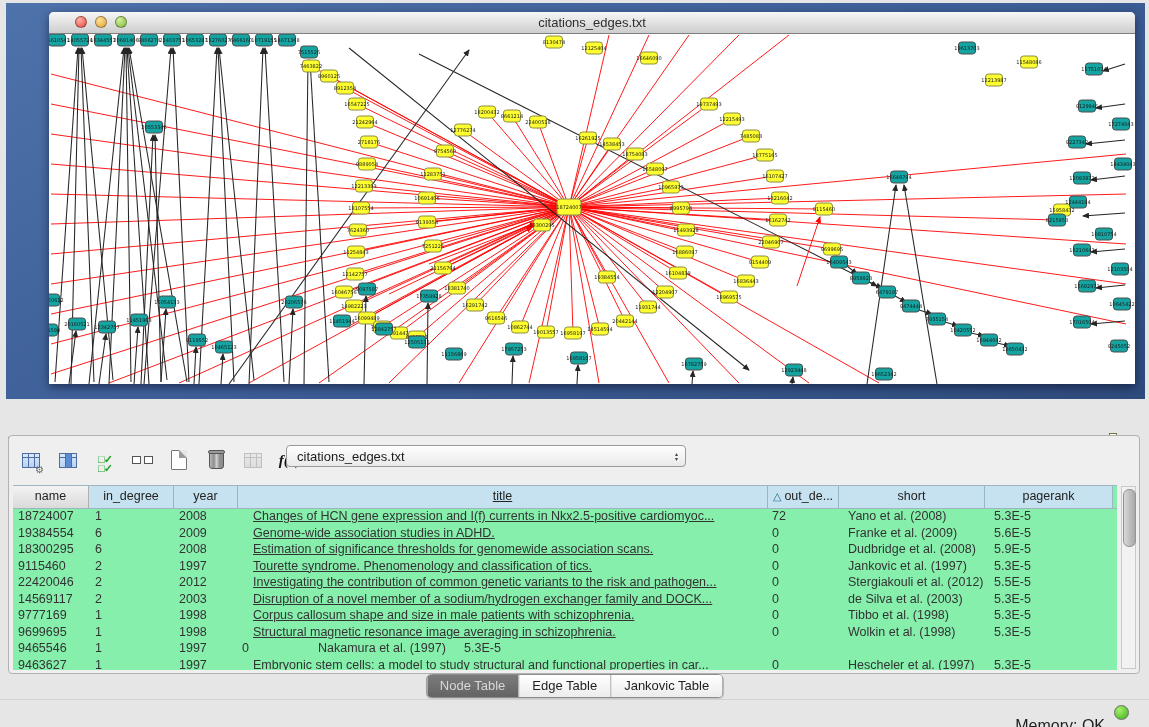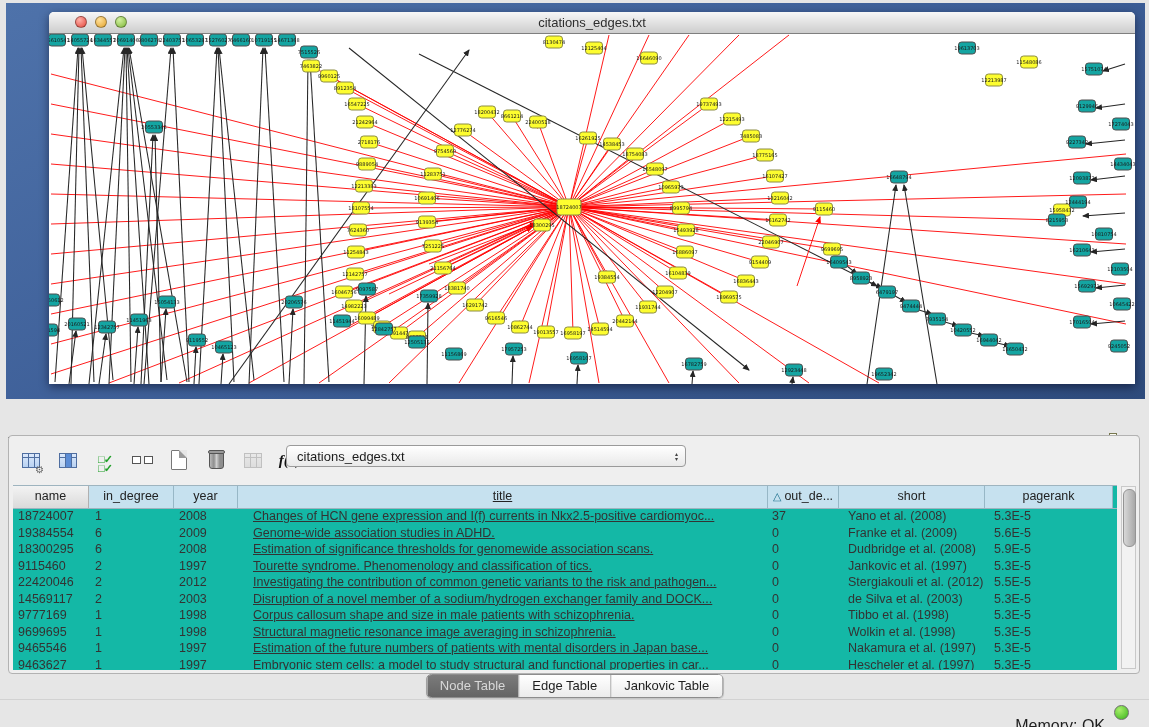--- a/index.html
+++ b/index.html
@@ -53,21 +53,21 @@
   .doc-icon{width:14px;height:18px;background:#fff;border:1px solid #777;border-radius:1px;position:relative;}
   .doc-icon:before{content:"";position:absolute;right:-1px;top:-1px;border:4px solid;border-color:#e6e6e6 #e6e6e6 #999 #999;}
   .trash{width:13px;height:15px;background:linear-gradient(90deg,#b9b9b9,#8e8e8e 30%,#cfcfcf 50%,#8e8e8e 75%);border:1px solid #555;border-radius:2px 2px 3px 3px;position:relative;}
   .trash:before{content:"";position:absolute;left:-2px;top:-3px;width:15px;height:2px;background:#9a9a9a;border:1px solid #555;border-radius:2px;}
   .fx{font-size:15px;color:#111;font-style:italic;font-family:"Liberation Serif",serif;font-weight:bold;}
   .net-select{position:absolute;left:277px;top:9px;width:400px;height:22px;border:1px solid #9a9a9a;border-radius:4px;
     background:linear-gradient(#ffffff,#e9e9e9);font-size:13px;color:#1c1c1c;line-height:22px;padding:0 24px 0 10px;box-sizing:border-box;}
   .spinner{position:absolute;right:7px;top:0;height:22px;display:flex;flex-direction:column;justify-content:center;color:#444;}
   .spinner span{font-size:6px;line-height:5px;text-align:center;}
 
-  .tbl{position:absolute;left:4px;top:49px;width:1104px;bottom:3px;background:#14b8a6;}
+  .tbl{position:absolute;left:4px;top:49px;width:1104px;bottom:3px;background:#86efac;}
   .thead{display:flex;height:22px;border-top:1px solid #9eb4bf;border-bottom:1px solid #9eb4bf;}
   .hcell{background:#c6e1ef;border-right:1px solid #97b7c6;font-size:12.5px;color:#222;text-align:center;
     line-height:21px;box-sizing:border-box;overflow:hidden;white-space:nowrap;}
   .hcell.first{background:linear-gradient(#f3f3f3,#dadada);border-right:1px solid #b0b0b0;}
   .sort{color:#1b6f8c;font-size:11px;}
   .tbody{position:absolute;left:0;right:0;top:23px;bottom:0;overflow:hidden;}
   .trow{display:flex;height:16.5px;line-height:16.5px;font-size:12.5px;color:#333;}
   .tcell{box-sizing:border-box;overflow:hidden;white-space:nowrap;}
   .c0{width:76px;}.c1{width:85px;}.c2{width:64px;}.c3{width:530px;text-decoration:underline;}.c4{width:71px;}.c5{width:146px;}.c6{width:128px;}
   .trow .c0{padding-left:5px;}.trow .c1{padding-left:6px;}.trow .c2{padding-left:5px;}
@@ -836,21 +836,21 @@
             <div class="hcell c4"><span class="sort">△ </span>out_de...</div>
             <div class="hcell c5">short</div>
             <div class="hcell c6">pagerank</div>
           </div>
         <div class="tbody">
             <div class="trow">
               <div class="tcell c0">18724007</div>
               <div class="tcell c1">1</div>
               <div class="tcell c2">2008</div>
               <div class="tcell c3">Changes of HCN gene expression and I(f) currents in Nkx2.5-positive cardiomyoc...</div>
-              <div class="tcell c4">37</div>
+              <div class="tcell c4">72</div>
               <div class="tcell c5">Yano et al. (2008)</div>
               <div class="tcell c6">5.3E-5</div>
             </div>
             <div class="trow">
               <div class="tcell c0">19384554</div>
               <div class="tcell c1">6</div>
               <div class="tcell c2">2009</div>
               <div class="tcell c3">Genome-wide association studies in ADHD.</div>
               <div class="tcell c4">0</div>
               <div class="tcell c5">Franke et al. (2009)</div>
@@ -907,21 +907,20 @@
               <div class="tcell c2">1998</div>
               <div class="tcell c3">Structural magnetic resonance image averaging in schizophrenia.</div>
               <div class="tcell c4">0</div>
               <div class="tcell c5">Wolkin et al. (1998)</div>
               <div class="tcell c6">5.3E-5</div>
             </div>
             <div class="trow">
               <div class="tcell c0">9465546</div>
               <div class="tcell c1">1</div>
               <div class="tcell c2">1997</div>
-              <div class="tcell c3">Estimation of the future numbers of patients with mental disorders in Japan base...</div>
               <div class="tcell c4">0</div>
               <div class="tcell c5">Nakamura et al. (1997)</div>
               <div class="tcell c6">5.3E-5</div>
             </div>
             <div class="trow">
               <div class="tcell c0">9463627</div>
               <div class="tcell c1">1</div>
               <div class="tcell c2">1997</div>
               <div class="tcell c3">Embryonic stem cells: a model to study structural and functional properties in car...</div>
               <div class="tcell c4">0</div>

